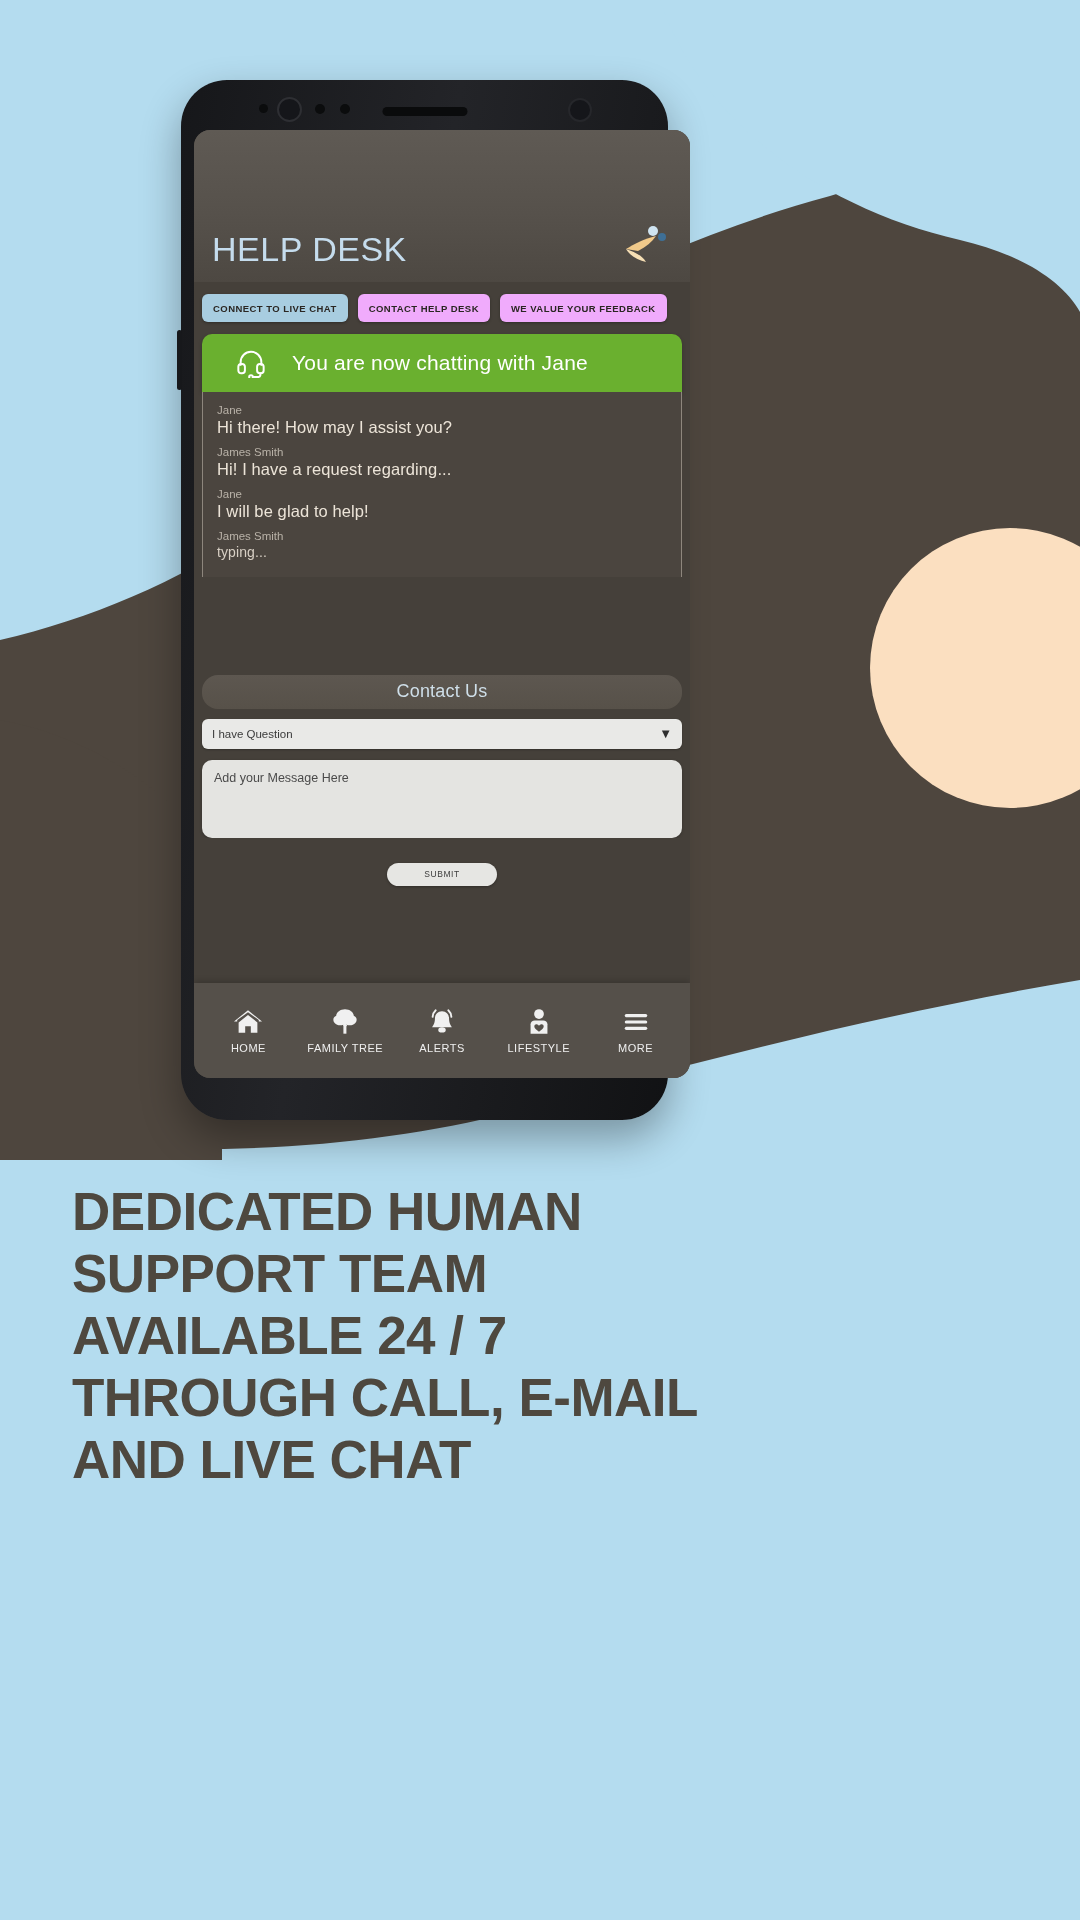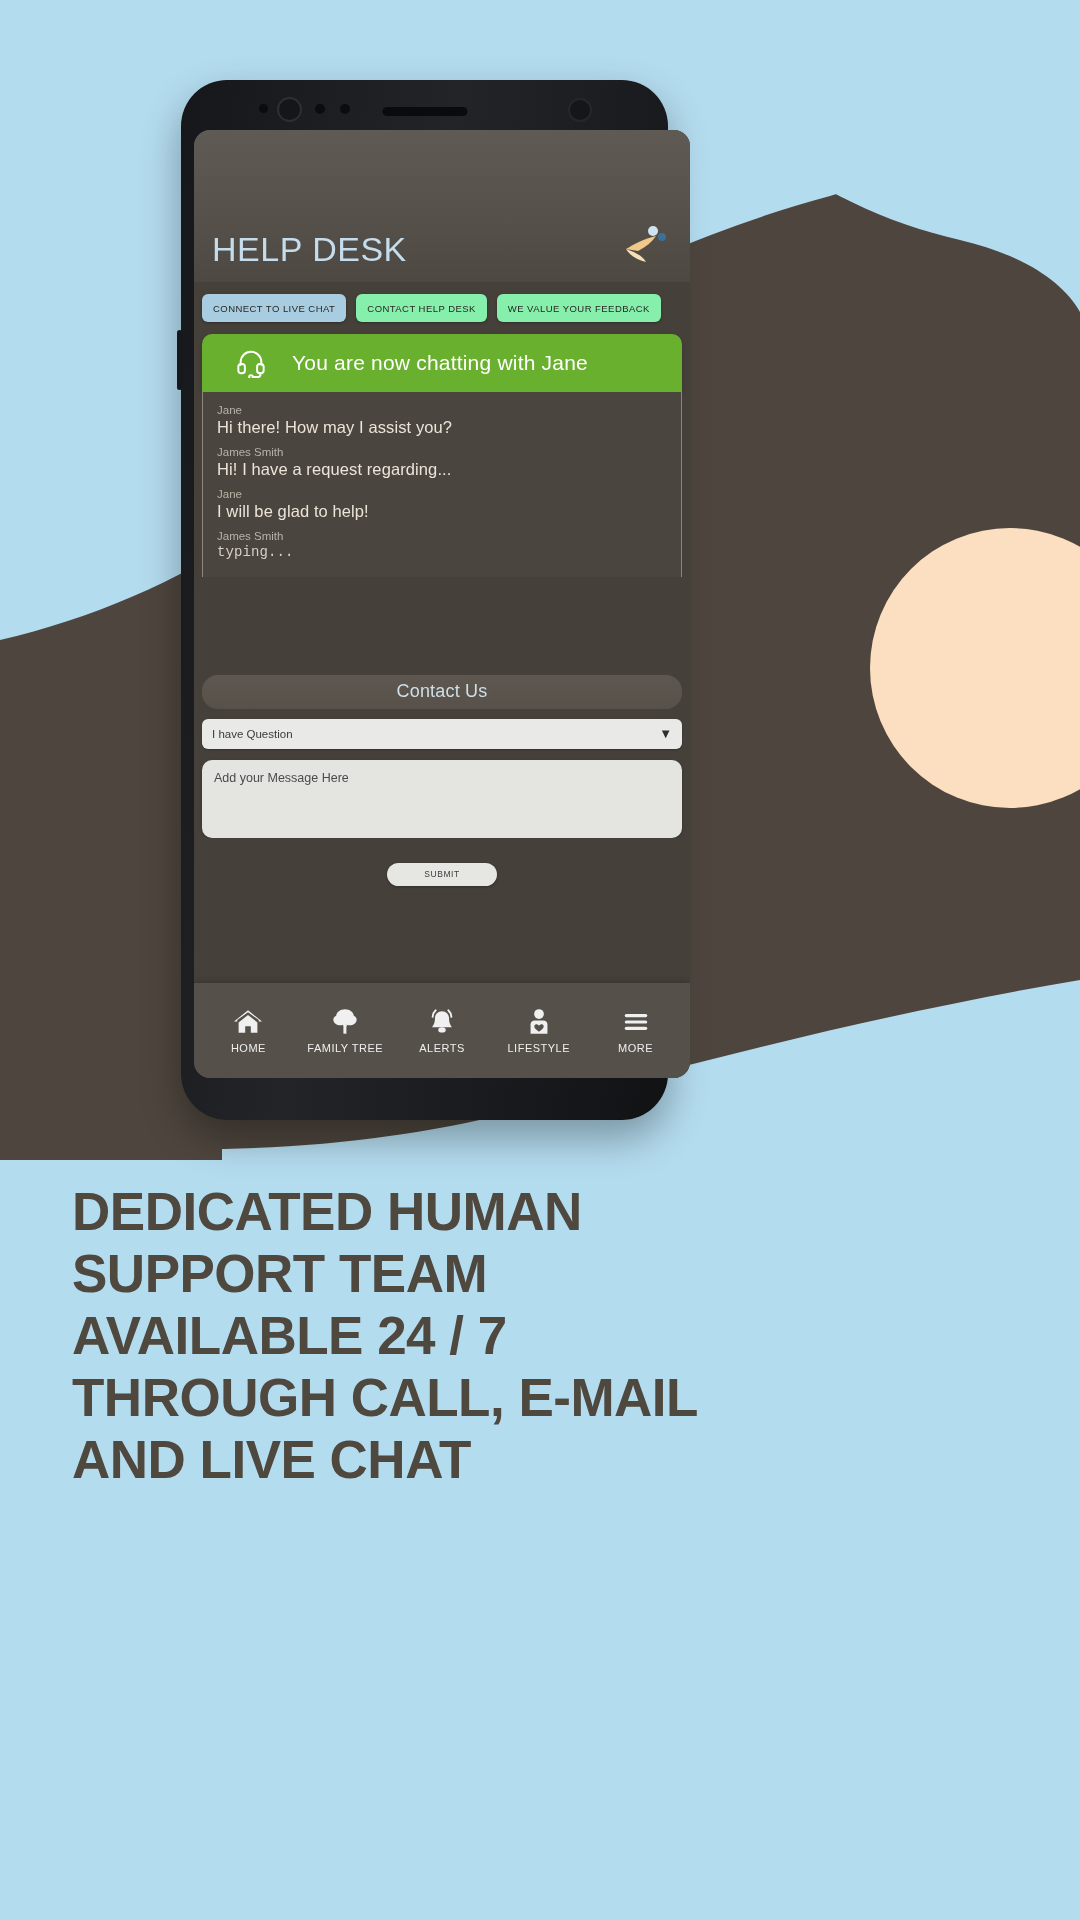--- a/index.html
+++ b/index.html
@@ -68,26 +68,26 @@
   }
 
   
   .tab-row{
     flex:0 0 52px; display:flex; align-items:center; gap:10px;
     padding:0 8px; background:#45403a;
   }
   .tab{
     height:28px; border-radius:6px; display:flex; align-items:center;
     justify-content:center; padding:0 11px;
-    font-size:9.5px; font-weight:400; letter-spacing:.45px;
+    font-size:9.5px; font-weight:700; letter-spacing:.45px;
     color:#2a2622; white-space:nowrap;
     box-shadow:0 1px 3px rgba(0,0,0,.30);
   }
   .tab.blue{ background:#a8cde0; }
-  .tab.tan { background:#86efac; }
+  .tab.tan { background:#f0abfc; }
 
   
   .chat-area{
     flex:1 1 auto; background:#45403a; padding:0 8px 0 8px;
     display:flex; flex-direction:column; min-height:0;
   }
   .chat-banner{
     background:#6ab02f; border-radius:10px 10px 0 0;
     height:58px; display:flex; align-items:center; gap:26px;
     padding-left:34px;
@@ -98,21 +98,21 @@
   }
   .msg-list{
     background:#4b453f; border-left:1px solid #8d867d;
     border-right:1px solid #8d867d;
     padding:12px 14px 8px 14px;
     flex:0 0 auto;
   }
   .msg{ margin-bottom:9px; }
   .msg .who{ font-size:11.5px; color:#b9b2a8; margin-bottom:2px; }
   .msg .text{ font-size:16.5px; color:#ece4d8; letter-spacing:.1px; }
-  .msg .text.typing{ font-size:14px; color:#d8d0c5;font-family:Liberation Mono, monospace; }
+  .msg .text.typing{ font-size:14px; color:#d8d0c5; }
 
   .composer{
     background:#4b453f;
     border:1px solid #8d867d; border-top:none;
     border-radius:0 0 3px 3px;
     height:102px; padding:12px 14px;
     font-size:14.5px; color:#cfc7bb;
   }
 
   

